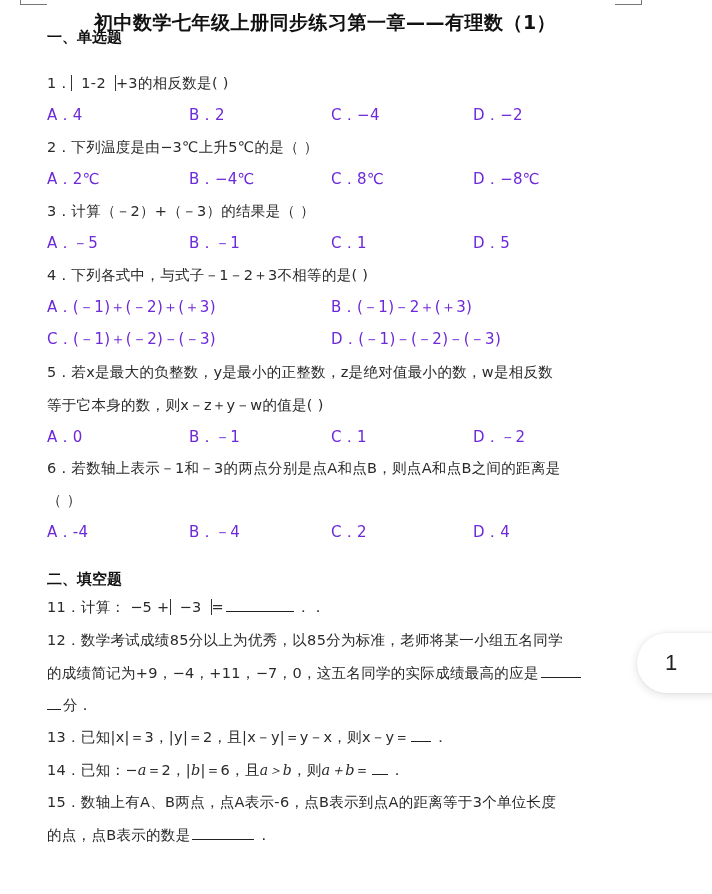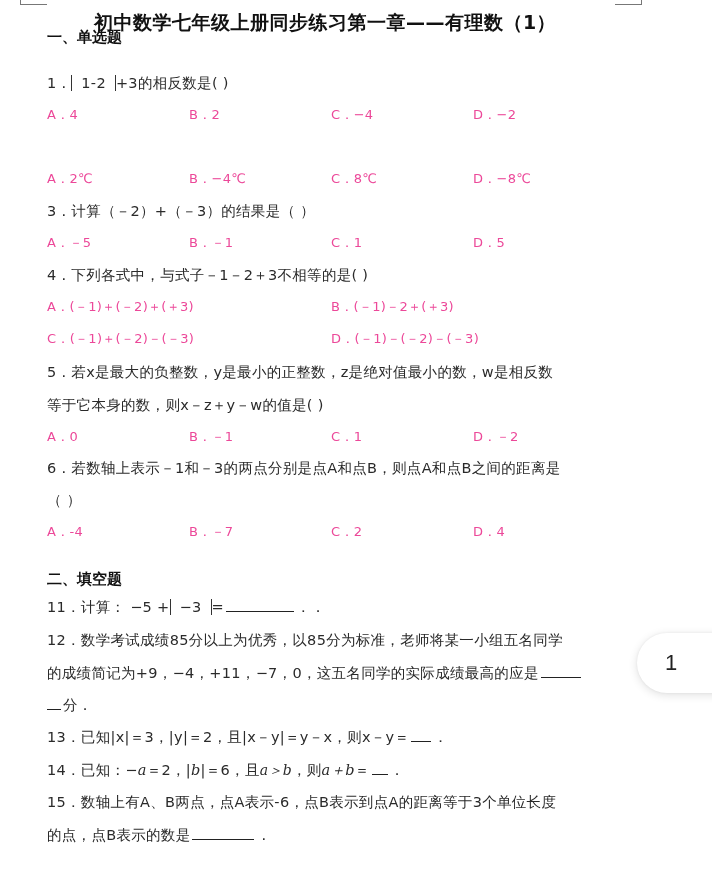--- a/index.html
+++ b/index.html
@@ -52,22 +52,22 @@
     .line {
       position: absolute;
       left: 47px;
       font-size: 14.5px;
       color: #2a2a2a;
       white-space: nowrap;
       letter-spacing: 0.3px;
     }
     .opt {
       position: absolute;
-      font-size: 13px;
-      color: #ec4899;
+      font-size: 15px;
+      color: #6d28d9;
       white-space: nowrap;
       letter-spacing: 0.3px;
     }
     .blank {
       display: inline-block;
       border-bottom: 1.3px solid #222;
       height: 12px;
       vertical-align: baseline;
       margin: 0 2px;
     }
@@ -110,20 +110,23 @@
   <div class="section-heading" style="top:28px;">一、单选题</div>
 
   <div class="line" style="top:74px;">
     <span>1．</span><span class="abs">1-2</span><span>+3的相反数是(        )</span>
   </div>
   <div class="opt" style="left:47px; top:106px;">A．4</div>
   <div class="opt" style="left:189px; top:106px;">B．2</div>
   <div class="opt" style="left:331px; top:106px;">C．−4</div>
   <div class="opt" style="left:473px; top:106px;">D．−2</div>
 
+  <div class="line" style="top:138px;">
+    <span>2．</span><span>下列温度是由−3℃上升5℃的是（  ）</span>
+  </div>
   <div class="opt" style="left:47px; top:170px;">A．2℃</div>
   <div class="opt" style="left:189px; top:170px;">B．−4℃</div>
   <div class="opt" style="left:331px; top:170px;">C．8℃</div>
   <div class="opt" style="left:473px; top:170px;">D．−8℃</div>
 
   <div class="line" style="top:202px;">
     <span>3．</span><span>计算（－2）+（－3）的结果是（      ）</span>
   </div>
   <div class="opt" style="left:47px; top:234px;">A．－5</div>
   <div class="opt" style="left:189px; top:234px;">B．－1</div>
@@ -145,21 +148,21 @@
   <div class="opt" style="left:47px; top:428px;">A．0</div>
   <div class="opt" style="left:189px; top:428px;">B．－1</div>
   <div class="opt" style="left:331px; top:428px;">C．1</div>
   <div class="opt" style="left:473px; top:428px;">D．－2</div>
 
   <div class="line" style="top:459px;">
     <span>6．</span><span>若数轴上表示－1和－3的两点分别是点A和点B，则点A和点B之间的距离是</span>
   </div>
   <div class="line" style="top:491px;">（      ）</div>
   <div class="opt" style="left:47px; top:523px;">A．-4</div>
-  <div class="opt" style="left:189px; top:523px;">B．－7</div>
+  <div class="opt" style="left:189px; top:523px;">B．－4</div>
   <div class="opt" style="left:331px; top:523px;">C．2</div>
   <div class="opt" style="left:473px; top:523px;">D．4</div>
 
   <div class="section-heading" style="top:570px;">二、填空题</div>
 
   <div class="line" style="top:598px;">
     <span>11．</span><span>计算：  −5 +</span><span class="abs">−3</span><span>=</span><span class="blank" style="width:68px;"></span><span>．．</span>
   </div>
 
   <div class="line" style="top:631px;">

